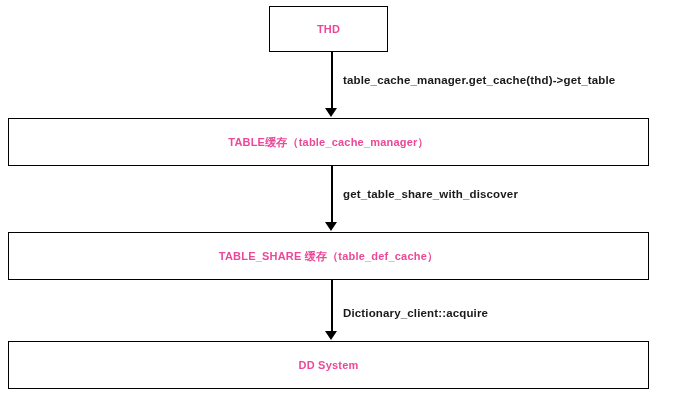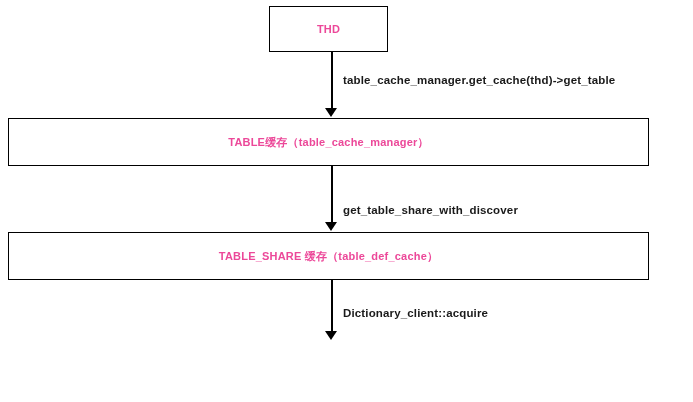--- a/index.html
+++ b/index.html
@@ -68,21 +68,21 @@
   .edge-label {
     position: absolute;
     left: 343px;
     font-size: 11.5px;
     font-weight: 700;
     letter-spacing: 0.15px;
     color: #1a1a1a;
     white-space: nowrap;
   }
   .lbl-1 { top: 74px; }
-  .lbl-2 { top: 204px; }
+  .lbl-2 { top: 188px; }
   .lbl-3 { top: 307px; }
 </style>
 </head>
 <body>
 
 <div id="canvas">
 
   <div class="node node-thd">THD</div>
 
   <div class="connector conn-1"></div>
@@ -94,14 +94,15 @@
   <div class="connector conn-2"></div>
   <div class="arrowhead head-2"></div>
   <div class="edge-label lbl-2">get_table_share_with_discover</div>
 
   <div class="node node-wide node-share">TABLE_SHARE 缓存（table_def_cache）</div>
 
   <div class="connector conn-3"></div>
   <div class="arrowhead head-3"></div>
   <div class="edge-label lbl-3">Dictionary_client::acquire</div>
 
+  <div class="node node-wide node-dd">DD System</div>
 
 </div>
 
 </body></html>

